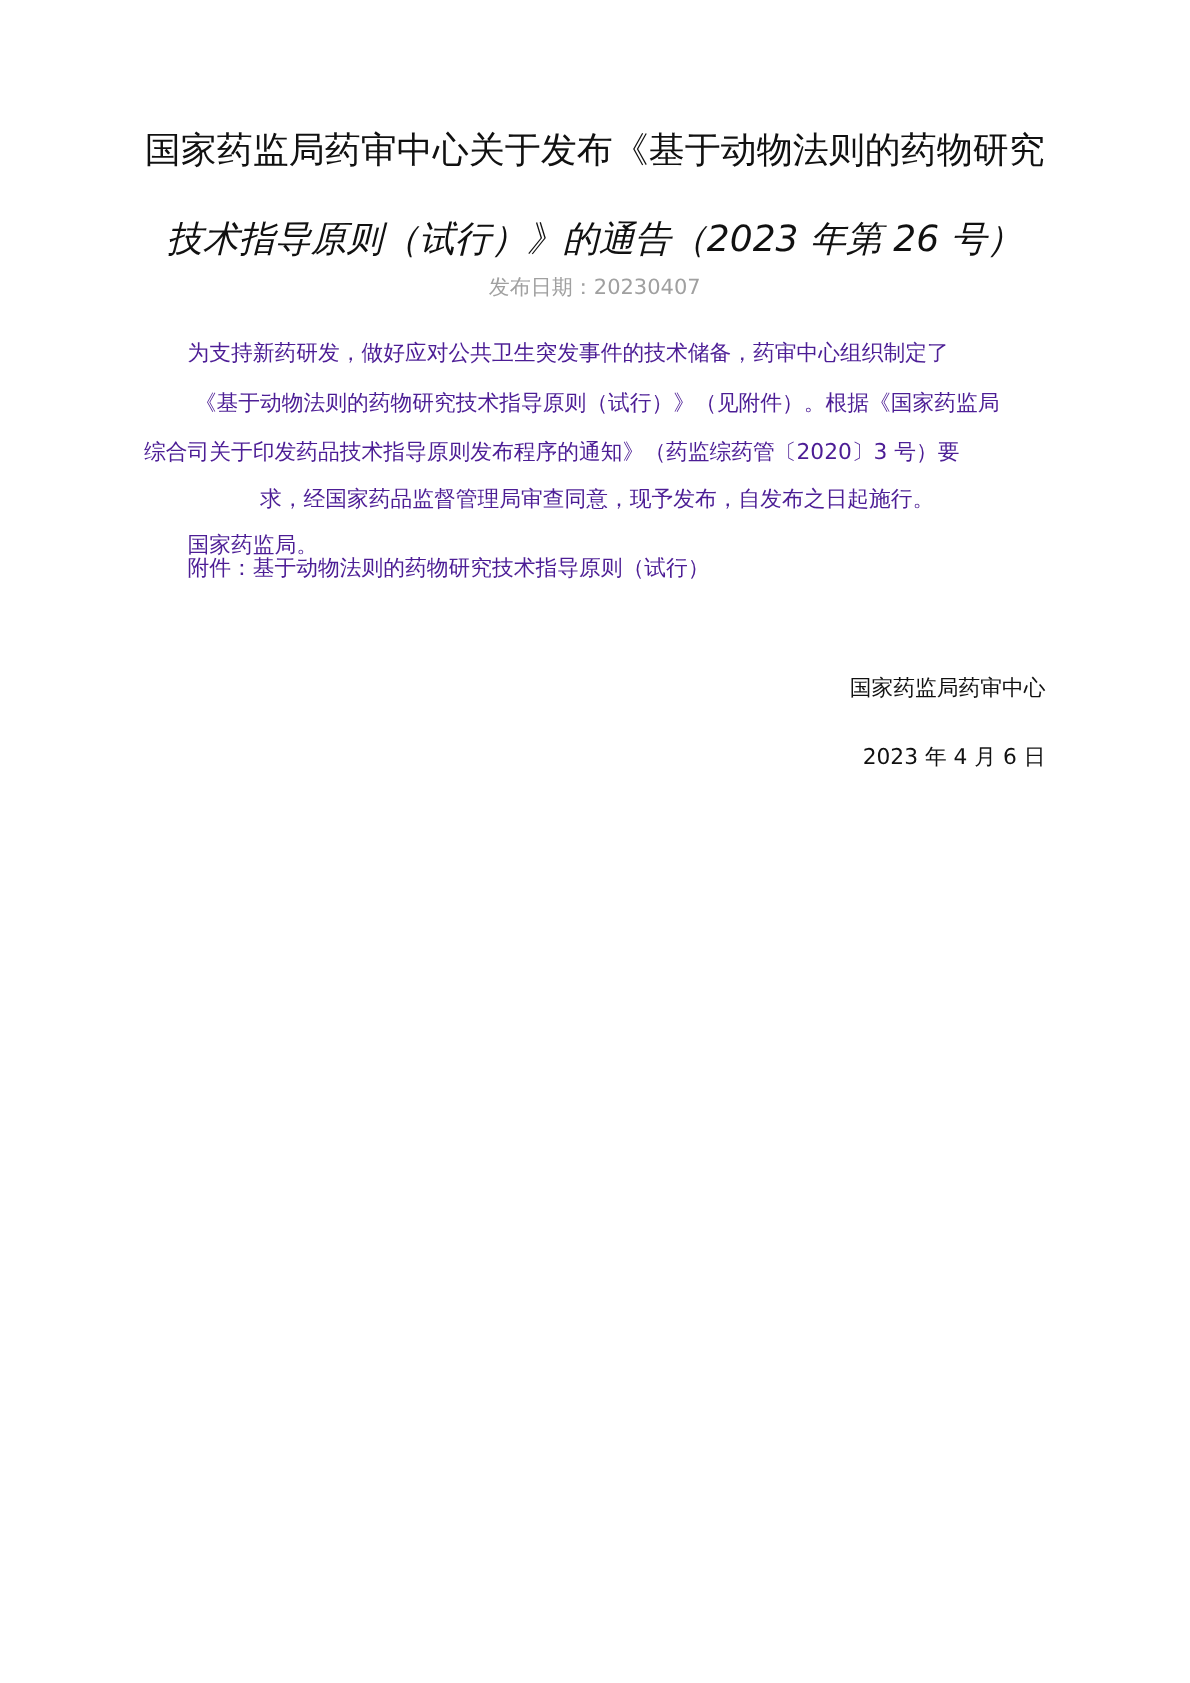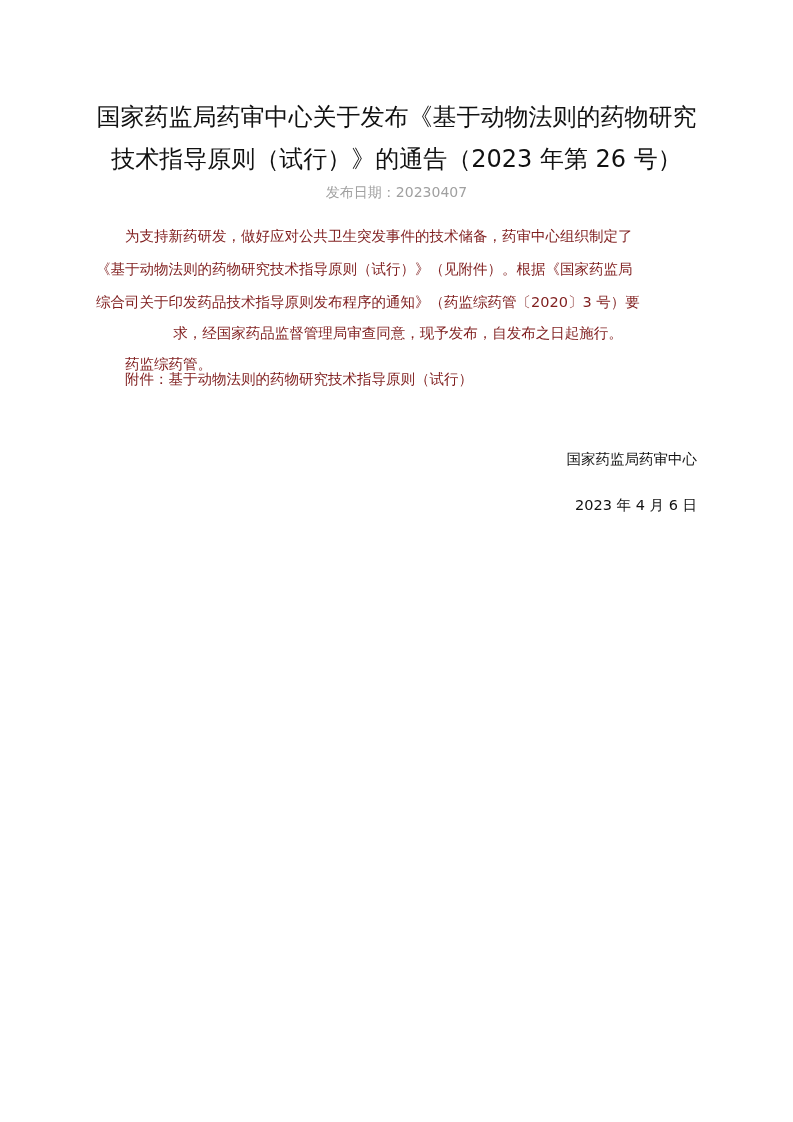--- a/index.html
+++ b/index.html
@@ -19,39 +19,39 @@
       position: absolute;
       left: 80px;
       width: 633px;
       text-align: center;
       font-size: 24px;
       line-height: 28px;
       color: #111111;
       letter-spacing: 0px;
       white-space: nowrap;
     }
-    .title.l1 { top: 103px; }
-    .title.l2 { top: 145px; }
+    .title.l1 { top: 86px; }
+    .title.l2 { top: 145px; font-style: italic; }
     .pubdate {
       position: absolute;
       left: 0;
       width: 793px;
       top: 183px;
       text-align: center;
       font-size: 14px;
       line-height: 18px;
       color: #a0a0a0;
     }
     .para {
       position: absolute;
       left: 96px;
       width: 604px;
       font-size: 14.5px;
       line-height: 18px;
-      color: #7f1d1d;
+      color: #4c1d95;
       white-space: nowrap;
     }
     .right {
       position: absolute;
       right: 96px;
       font-size: 14.5px;
       line-height: 18px;
       color: #111111;
       text-align: center;
       white-space: nowrap;
@@ -59,22 +59,22 @@
   </style>
 </head>
 <body>
 
 <div>
   <div class="title l1">国家药监局药审中心关于发布《基于动物法则的药物研究</div>
   <div class="title l2">技术指导原则（试行）》的通告（2023 年第 26 号）</div>
   <div class="pubdate">发布日期：20230407</div>
 
   <div class="para" style="top:227px;">　　为支持新药研发，做好应对公共卫生突发事件的技术储备，药审中心组织制定了</div>
-  <div class="para" style="top:260px;">《基于动物法则的药物研究技术指导原则（试行）》（见附件）。根据《国家药监局</div>
+  <div class="para" style="top:260px;text-align:center;">《基于动物法则的药物研究技术指导原则（试行）》（见附件）。根据《国家药监局</div>
   <div class="para" style="top:293px;">综合司关于印发药品技术指导原则发布程序的通知》（药监综药管〔2020〕3 号）要</div>
   <div class="para" style="top:324px;text-align:center;">求，经国家药品监督管理局审查同意，现予发布，自发布之日起施行。</div>
 
-  <div class="para" style="top:355px;">　　药监综药管。</div>
+  <div class="para" style="top:355px;">　　国家药监局。</div>
   <div class="para" style="top:370px;">　　附件：基于动物法则的药物研究技术指导原则（试行）</div>
 
   <div class="right" style="top:450px;">国家药监局药审中心</div>
   <div class="right" style="top:496px;">2023 年 4 月 6 日</div>
 </div>
 
 </body></html>

